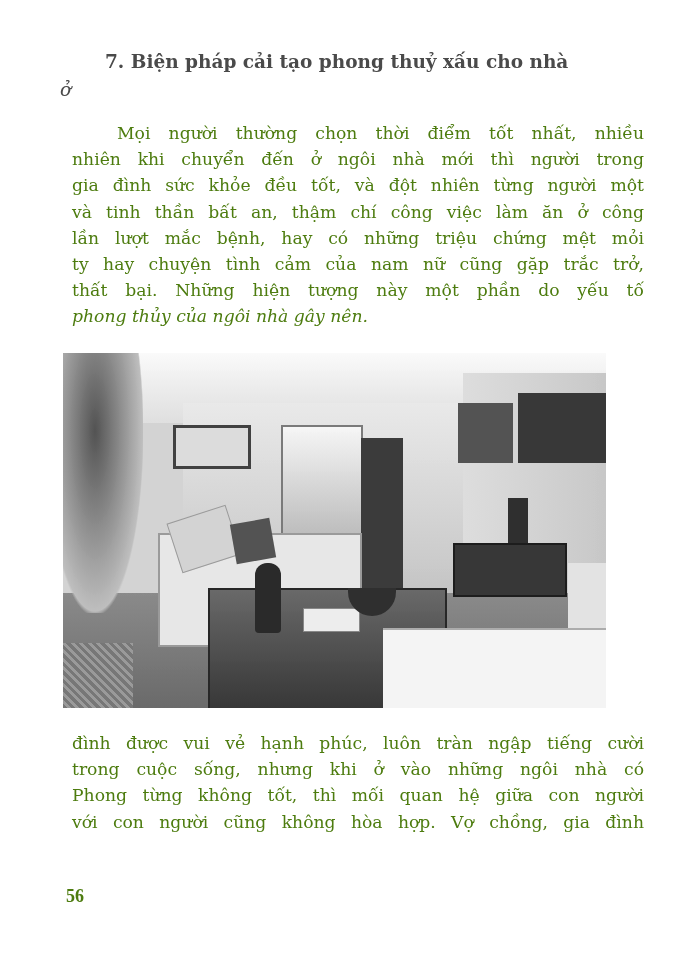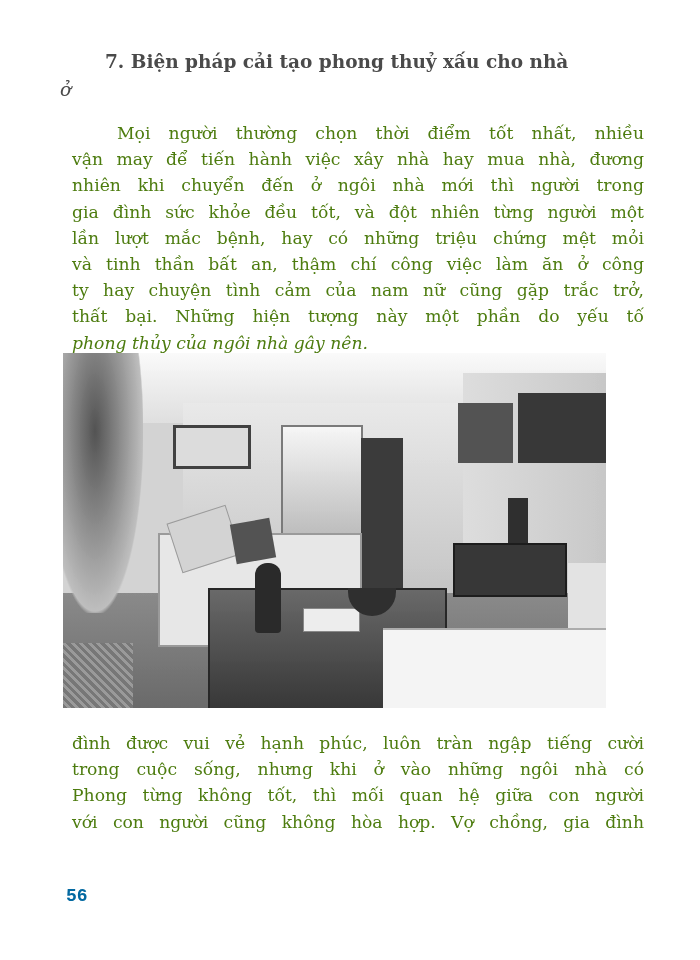--- a/index.html
+++ b/index.html
@@ -66,41 +66,40 @@
   .tray { left: 240px; top: 255px; width: 55px; height: 22px; background: #e8e8e8; border: 1px solid #888; }
   .console { left: 390px; top: 190px; width: 110px; height: 50px; background: #3a3a3a; border: 2px solid #222; }
   .flowers { left: 445px; top: 145px; width: 20px; height: 45px; background: #333; }
   .sofa-front { left: 320px; top: 275px; width: 223px; height: 80px; background: #eeeeee; border-top: 2px solid #aaa; }
   .sofa-right { left: 505px; top: 210px; width: 38px; height: 110px; background: #dedede; }
   .ottoman { left: 0; top: 290px; width: 70px; height: 65px; background: repeating-linear-gradient(45deg, #777 0 3px, #999 3px 6px); }
 
   .page-number {
     position: absolute;
     left: 66px; top: 886px;
-    font-family: Liberation Mono, monospace;
+    font-family: Liberation Serif, serif;
     font-weight: bold;
     font-size: 18px;
-    color: #0369a1;
+    color: #4d7c0f;
   }
 </style>
 </head>
 <body>
 
 <h2 class="heading">
   <span class="l1">7. Biện pháp cải tạo phong thuỷ xấu cho nhà</span>
   <span class="l2">ở</span>
 </h2>
 
 <p class="para" id="p1">
   <span class="ln first">Mọi người thường chọn thời điểm tốt nhất, nhiều</span>
-  <span class="ln">vận may để tiến hành việc xây nhà hay mua nhà, đương</span>
   <span class="ln">nhiên khi chuyển đến ở ngôi nhà mới thì người trong</span>
   <span class="ln">gia đình sức khỏe đều tốt, và đột nhiên từng người một</span>
+  <span class="ln">và tinh thần bất an, thậm chí công việc làm ăn ở công</span>
   <span class="ln">lần lượt mắc bệnh, hay có những triệu chứng mệt mỏi</span>
-  <span class="ln">và tinh thần bất an, thậm chí công việc làm ăn ở công</span>
   <span class="ln">ty hay chuyện tình cảm của nam nữ cũng gặp trắc trở,</span>
   <span class="ln">thất bại. Những hiện tượng này một phần do yếu tố</span>
   <span class="ln last">phong thủy của ngôi nhà gây nên.</span>
 </p>
 
 <div class="photo" title="Black-and-white photo of a modern living room with sofa, glass coffee table, TV on wall, doorway to dining room, wall art, and console table">
   <div class="ceiling"></div>
   <div class="wall-back"></div>
   <div class="wall-right"></div>
   <div class="doorway"></div>

